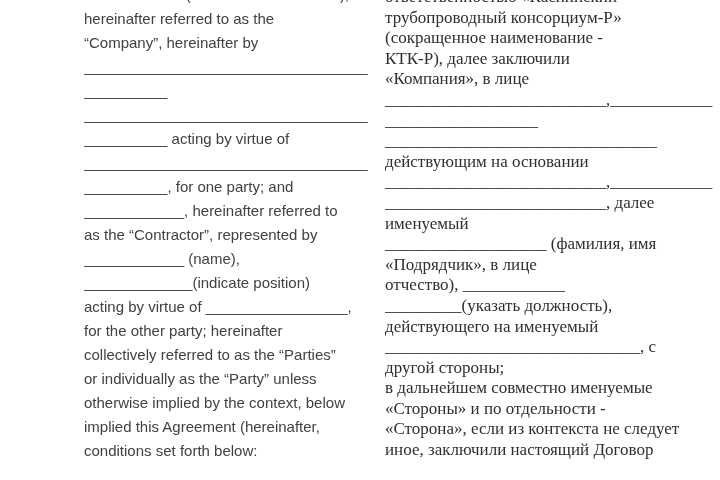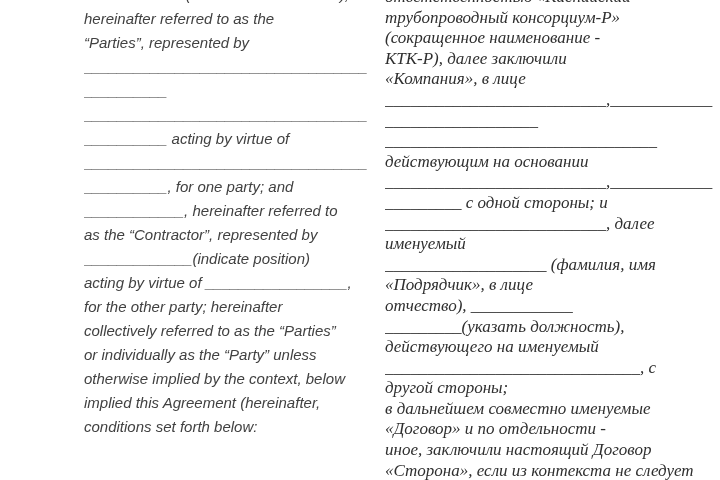--- a/index.html
+++ b/index.html
@@ -13,21 +13,20 @@
     height: 480px;
     background: #ffffff;
     overflow: hidden;
   }
   .col {
     position: absolute;
     overflow: hidden;
   }
   .col .line {
     white-space: nowrap;
-    font-style: italic;
   }
   .col-left {
     left: 84px;
     top: -17px;
     width: 294px;
     height: 520px;
     font-family: "Liberation Sans", sans-serif;
     font-size: 15px;
     line-height: 24px;
     color: #414141;
@@ -43,57 +42,57 @@
     color: #2f2f2f;
   }
 </style>
 </head>
 <body>
 
 <div class="page">
   <div class="col col-left">
       <div class="line">Consortium-R” (short name – “CPC-R”),</div>
       <div class="line">hereinafter referred to as the</div>
-      <div class="line">“Parties”, represented by</div>
+      <div class="line">“Company”, hereinafter by</div>
       <div class="line">__________________________________</div>
       <div class="line">__________</div>
       <div class="line">__________________________________</div>
       <div class="line">__________ acting by virtue of</div>
       <div class="line">__________________________________</div>
       <div class="line">__________, for one party; and</div>
       <div class="line">____________, hereinafter referred to</div>
       <div class="line">as the “Contractor”, represented by</div>
+      <div class="line">____________ (name),</div>
       <div class="line">_____________(indicate position)</div>
       <div class="line">acting by virtue of _________________,</div>
       <div class="line">for the other party; hereinafter</div>
       <div class="line">collectively referred to as the “Parties”</div>
       <div class="line">or individually as the “Party” unless</div>
       <div class="line">otherwise implied by the context, below</div>
       <div class="line">implied this Agreement (hereinafter,</div>
       <div class="line">conditions set forth below:</div>
     </div>
   <div class="col col-right">
       <div class="line">ответственностью «Каспийский</div>
       <div class="line">трубопроводный консорциум-Р»</div>
       <div class="line">(сокращенное наименование -</div>
       <div class="line">КТК-Р), далее заключили</div>
       <div class="line">«Компания», в лице</div>
       <div class="line">__________________________,____________</div>
       <div class="line">__________________</div>
       <div class="line">________________________________</div>
       <div class="line">действующим на основании</div>
       <div class="line">__________________________,____________</div>
-      <div class="line">_________ с одной стороны; и</div>
       <div class="line">__________________________, далее</div>
       <div class="line">именуемый</div>
       <div class="line">___________________ (фамилия, имя</div>
       <div class="line">«Подрядчик», в лице</div>
       <div class="line">отчество), ____________</div>
       <div class="line">_________(указать должность),</div>
       <div class="line">действующего на именуемый</div>
       <div class="line">______________________________, с</div>
       <div class="line">другой стороны;</div>
       <div class="line">в дальнейшем совместно именуемые</div>
-      <div class="line">«Договор» и по отдельности -</div>
+      <div class="line">«Стороны» и по отдельности -</div>
+      <div class="line">«Сторона», если из контекста не следует</div>
       <div class="line">иное, заключили настоящий Договор</div>
-      <div class="line">«Сторона», если из контекста не следует</div>
     </div>
 </div>
 
 </body></html>

